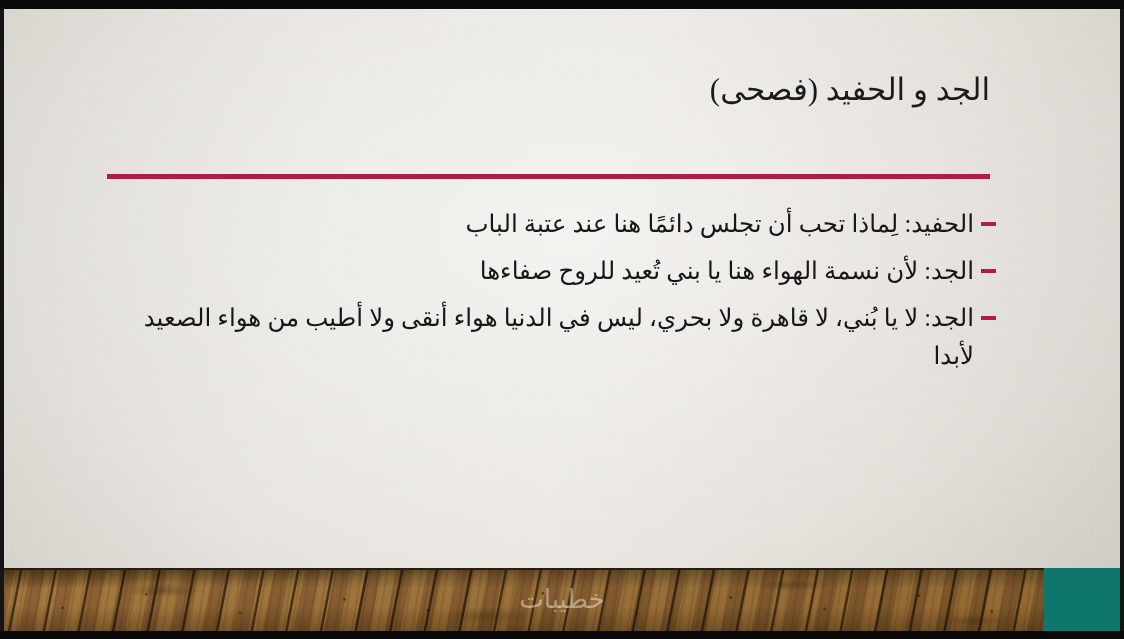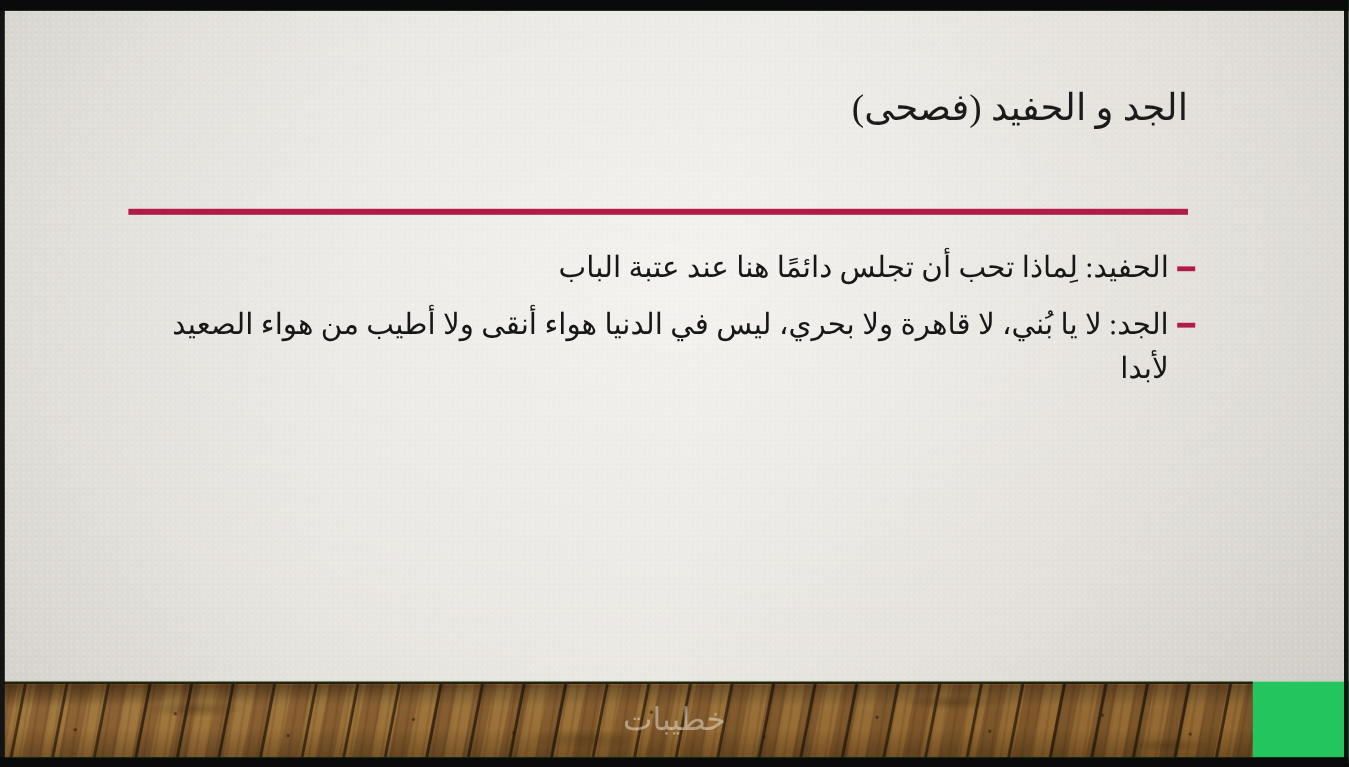--- a/index.html
+++ b/index.html
@@ -11,21 +11,21 @@
     overflow: hidden;
     background: #000;
     font-family: "Liberation Serif", "DejaVu Serif", serif;
   }
 
   
   #slide {
     position: relative;
     width: 1124px;
     height: 639px;
-    background: #22c55e;
+    background: #0f766e;
     overflow: hidden;
   }
 
   
   .bar-top {
     position: absolute;
     left: 0; top: 0;
     width: 1124px; height: 9px;
     background: #0a0a0a;
     z-index: 40;
@@ -250,20 +250,24 @@
 
     <div id="title-rule"></div>
 
     <div id="body-list">
 
       <div class="bullet-row">
         <span class="dash"></span>
         <span class="bullet-text">الحفيد: لِماذا تحب أن تجلس دائمًا هنا عند عتبة الباب</span>
       </div>
 
+      <div class="bullet-row">
+        <span class="dash"></span>
+        <span class="bullet-text">الجد: لأن نسمة الهواء هنا يا بني تُعيد للروح صفاءها</span>
+      </div>
 
 
       <div class="bullet-row">
         <span class="dash"></span>
         <span class="bullet-text">الجد: لا يا بُني، لا قاهرة ولا بحري، ليس في الدنيا هواء أنقى ولا أطيب من هواء الصعيد لأبدا</span>
       </div>
 
     </div>
   </div>
 

